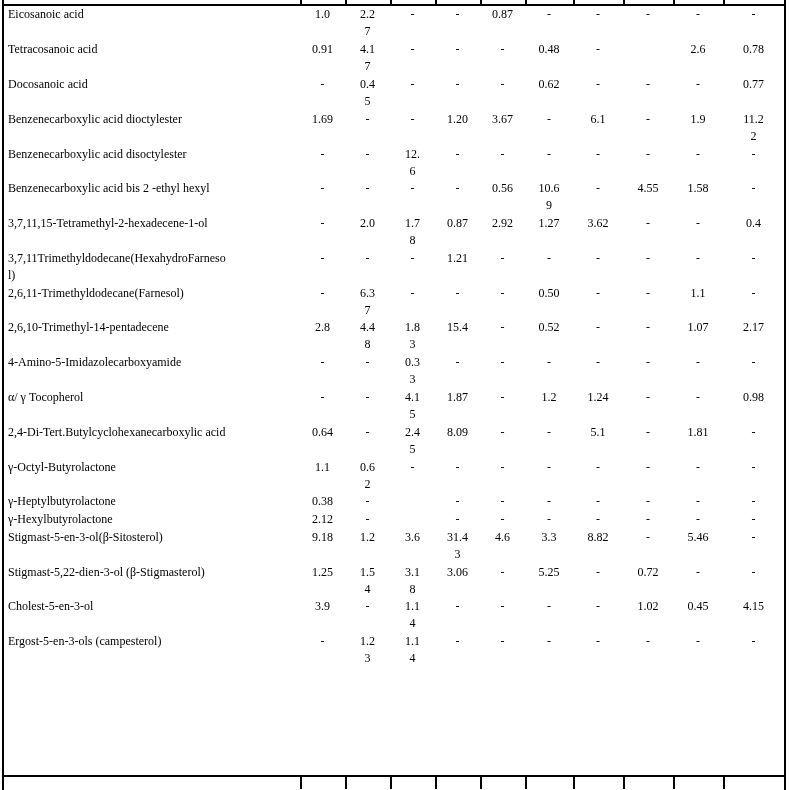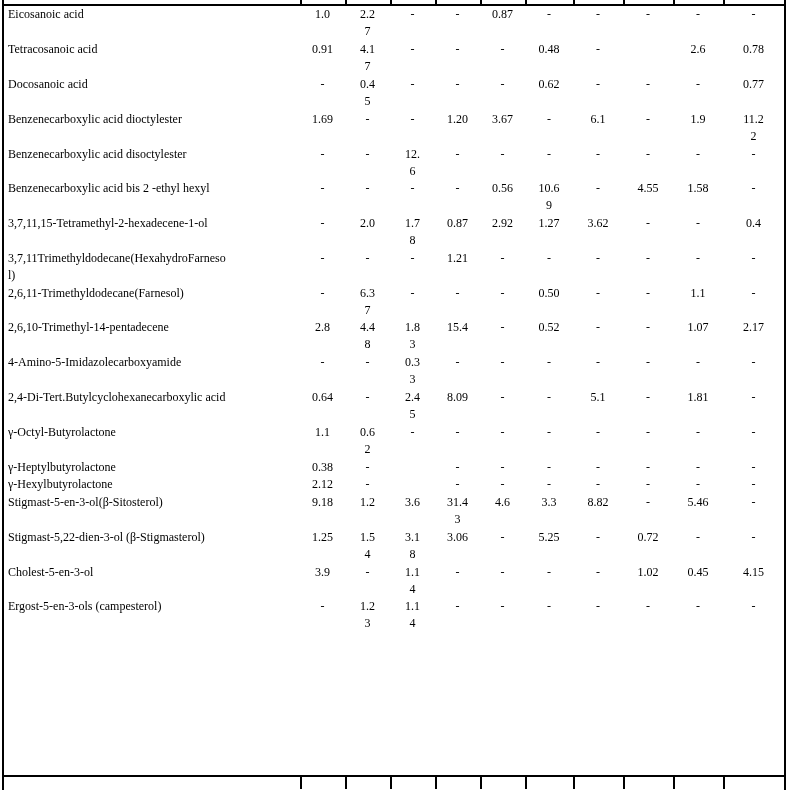--- a/index.html
+++ b/index.html
@@ -249,20 +249,34 @@
 3</td>
           <td class="val">-</td>
           <td class="val">-</td>
           <td class="val">-</td>
           <td class="val">-</td>
           <td class="val">-</td>
           <td class="val">-</td>
           <td class="val">-</td>
         </tr>
         <tr>
+          <td class="name">α/ γ Tocopherol</td>
+          <td class="val">-</td>
+          <td class="val">-</td>
+          <td class="val">4.1
+5</td>
+          <td class="val">1.87</td>
+          <td class="val">-</td>
+          <td class="val">1.2</td>
+          <td class="val">1.24</td>
+          <td class="val">-</td>
+          <td class="val">-</td>
+          <td class="val">0.98</td>
+        </tr>
+        <tr>
           <td class="name">2,4-Di-Tert.Butylcyclohexanecarboxylic acid</td>
           <td class="val">0.64</td>
           <td class="val">-</td>
           <td class="val">2.4
 5</td>
           <td class="val">8.09</td>
           <td class="val">-</td>
           <td class="val">-</td>
           <td class="val">5.1</td>
           <td class="val">-</td>

